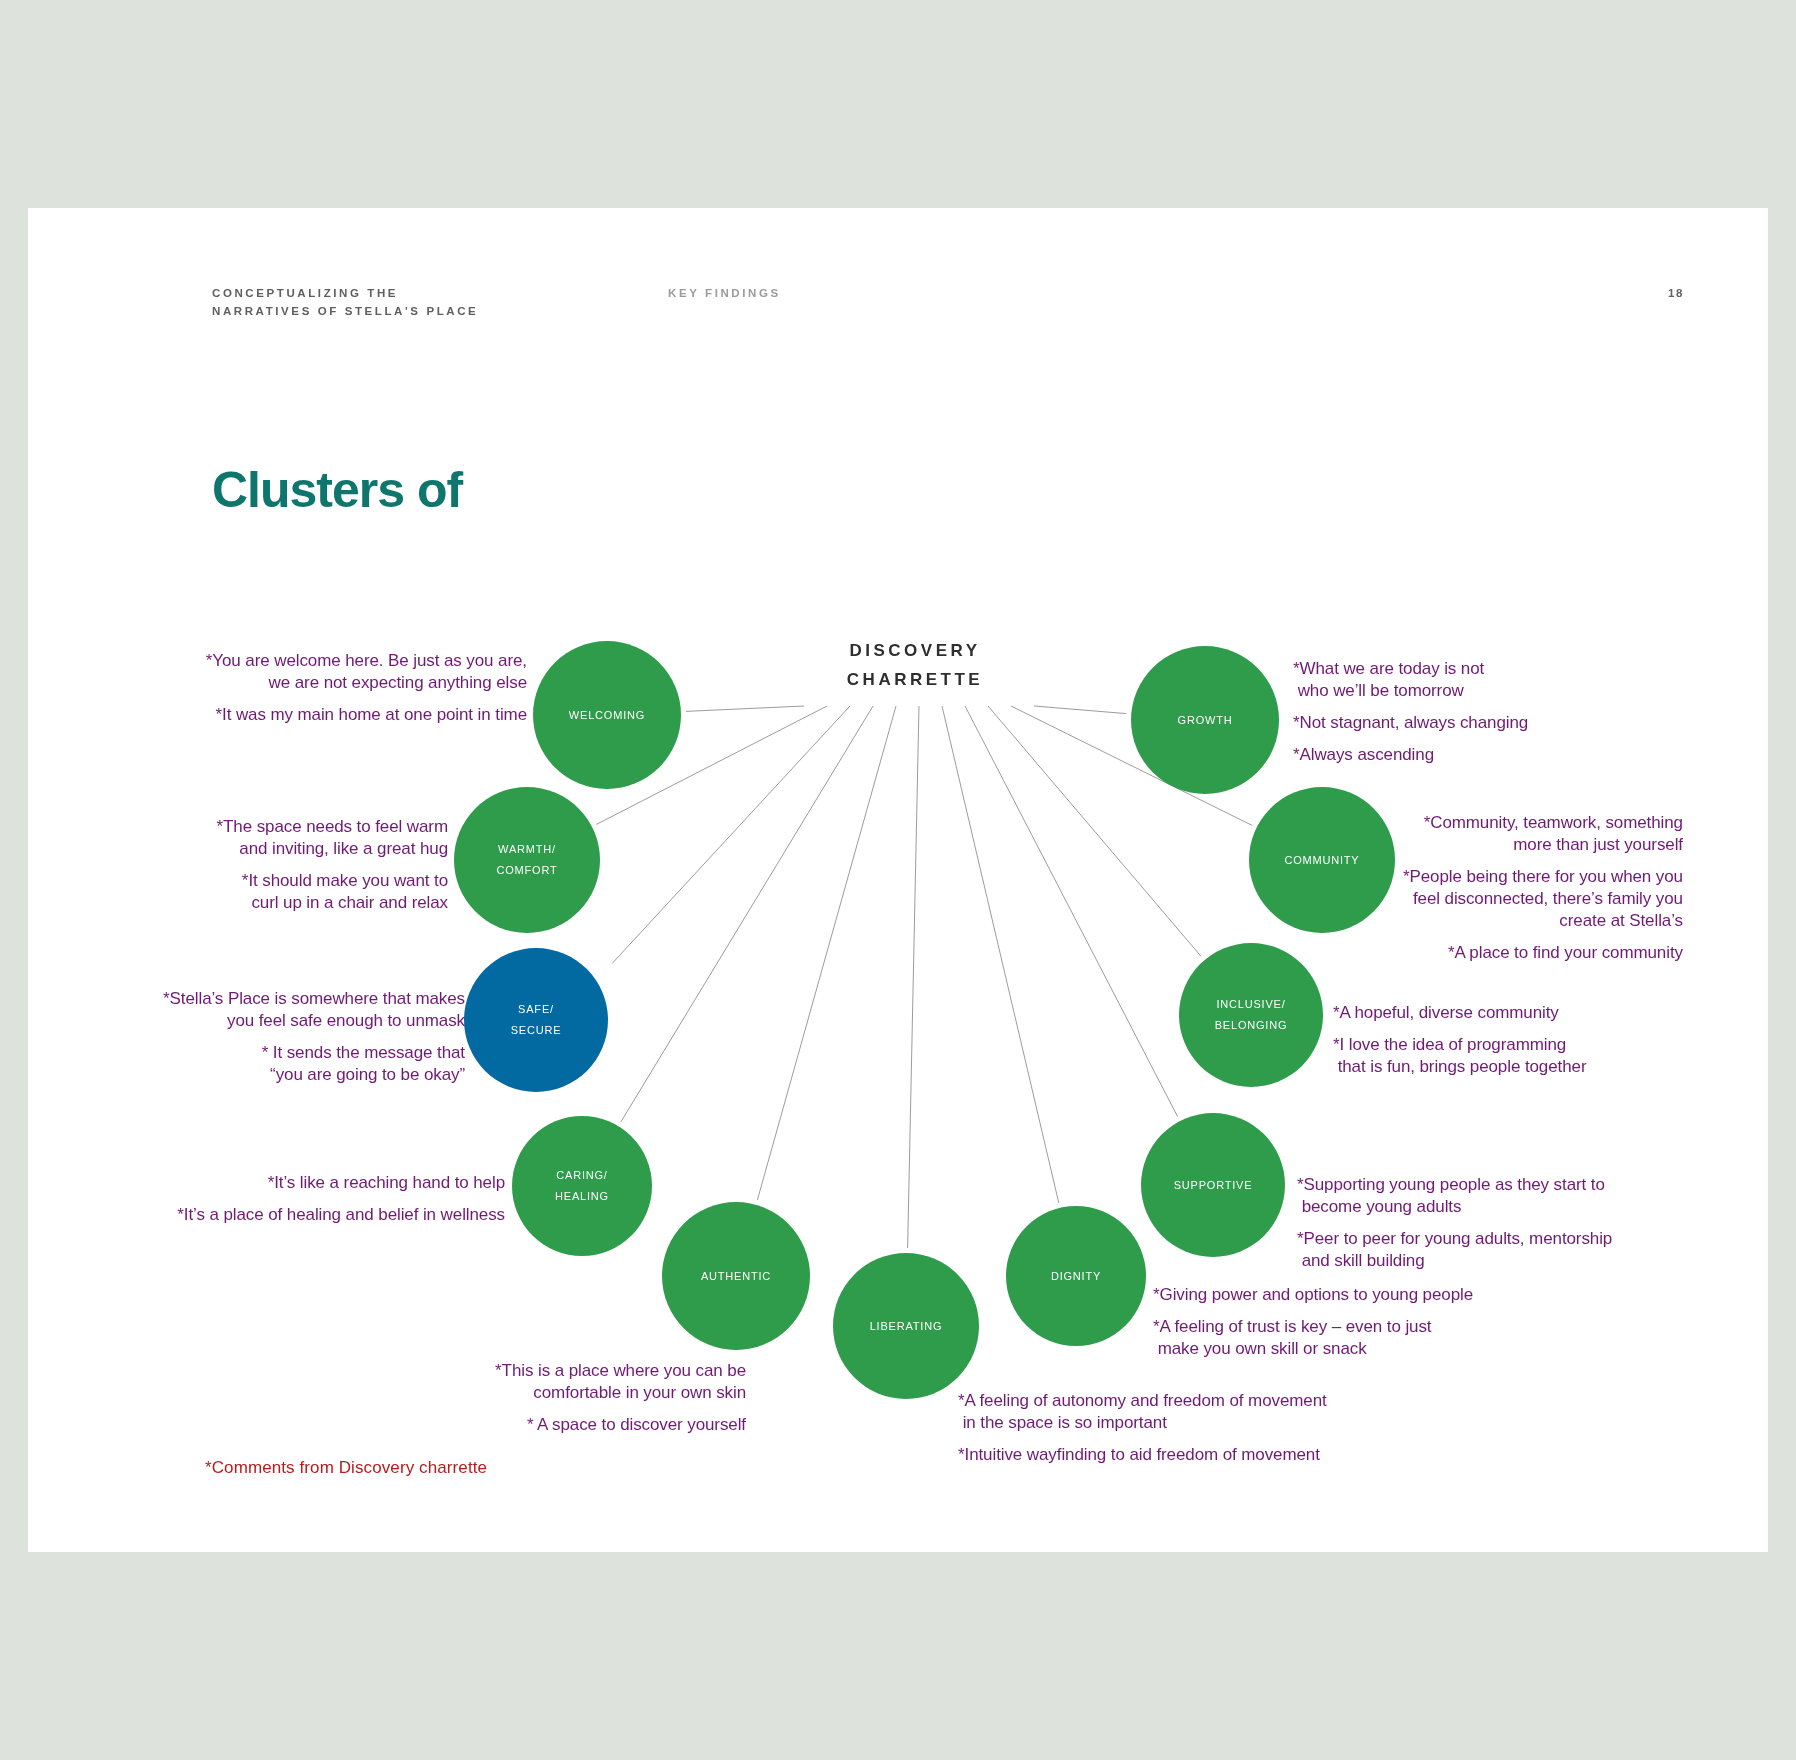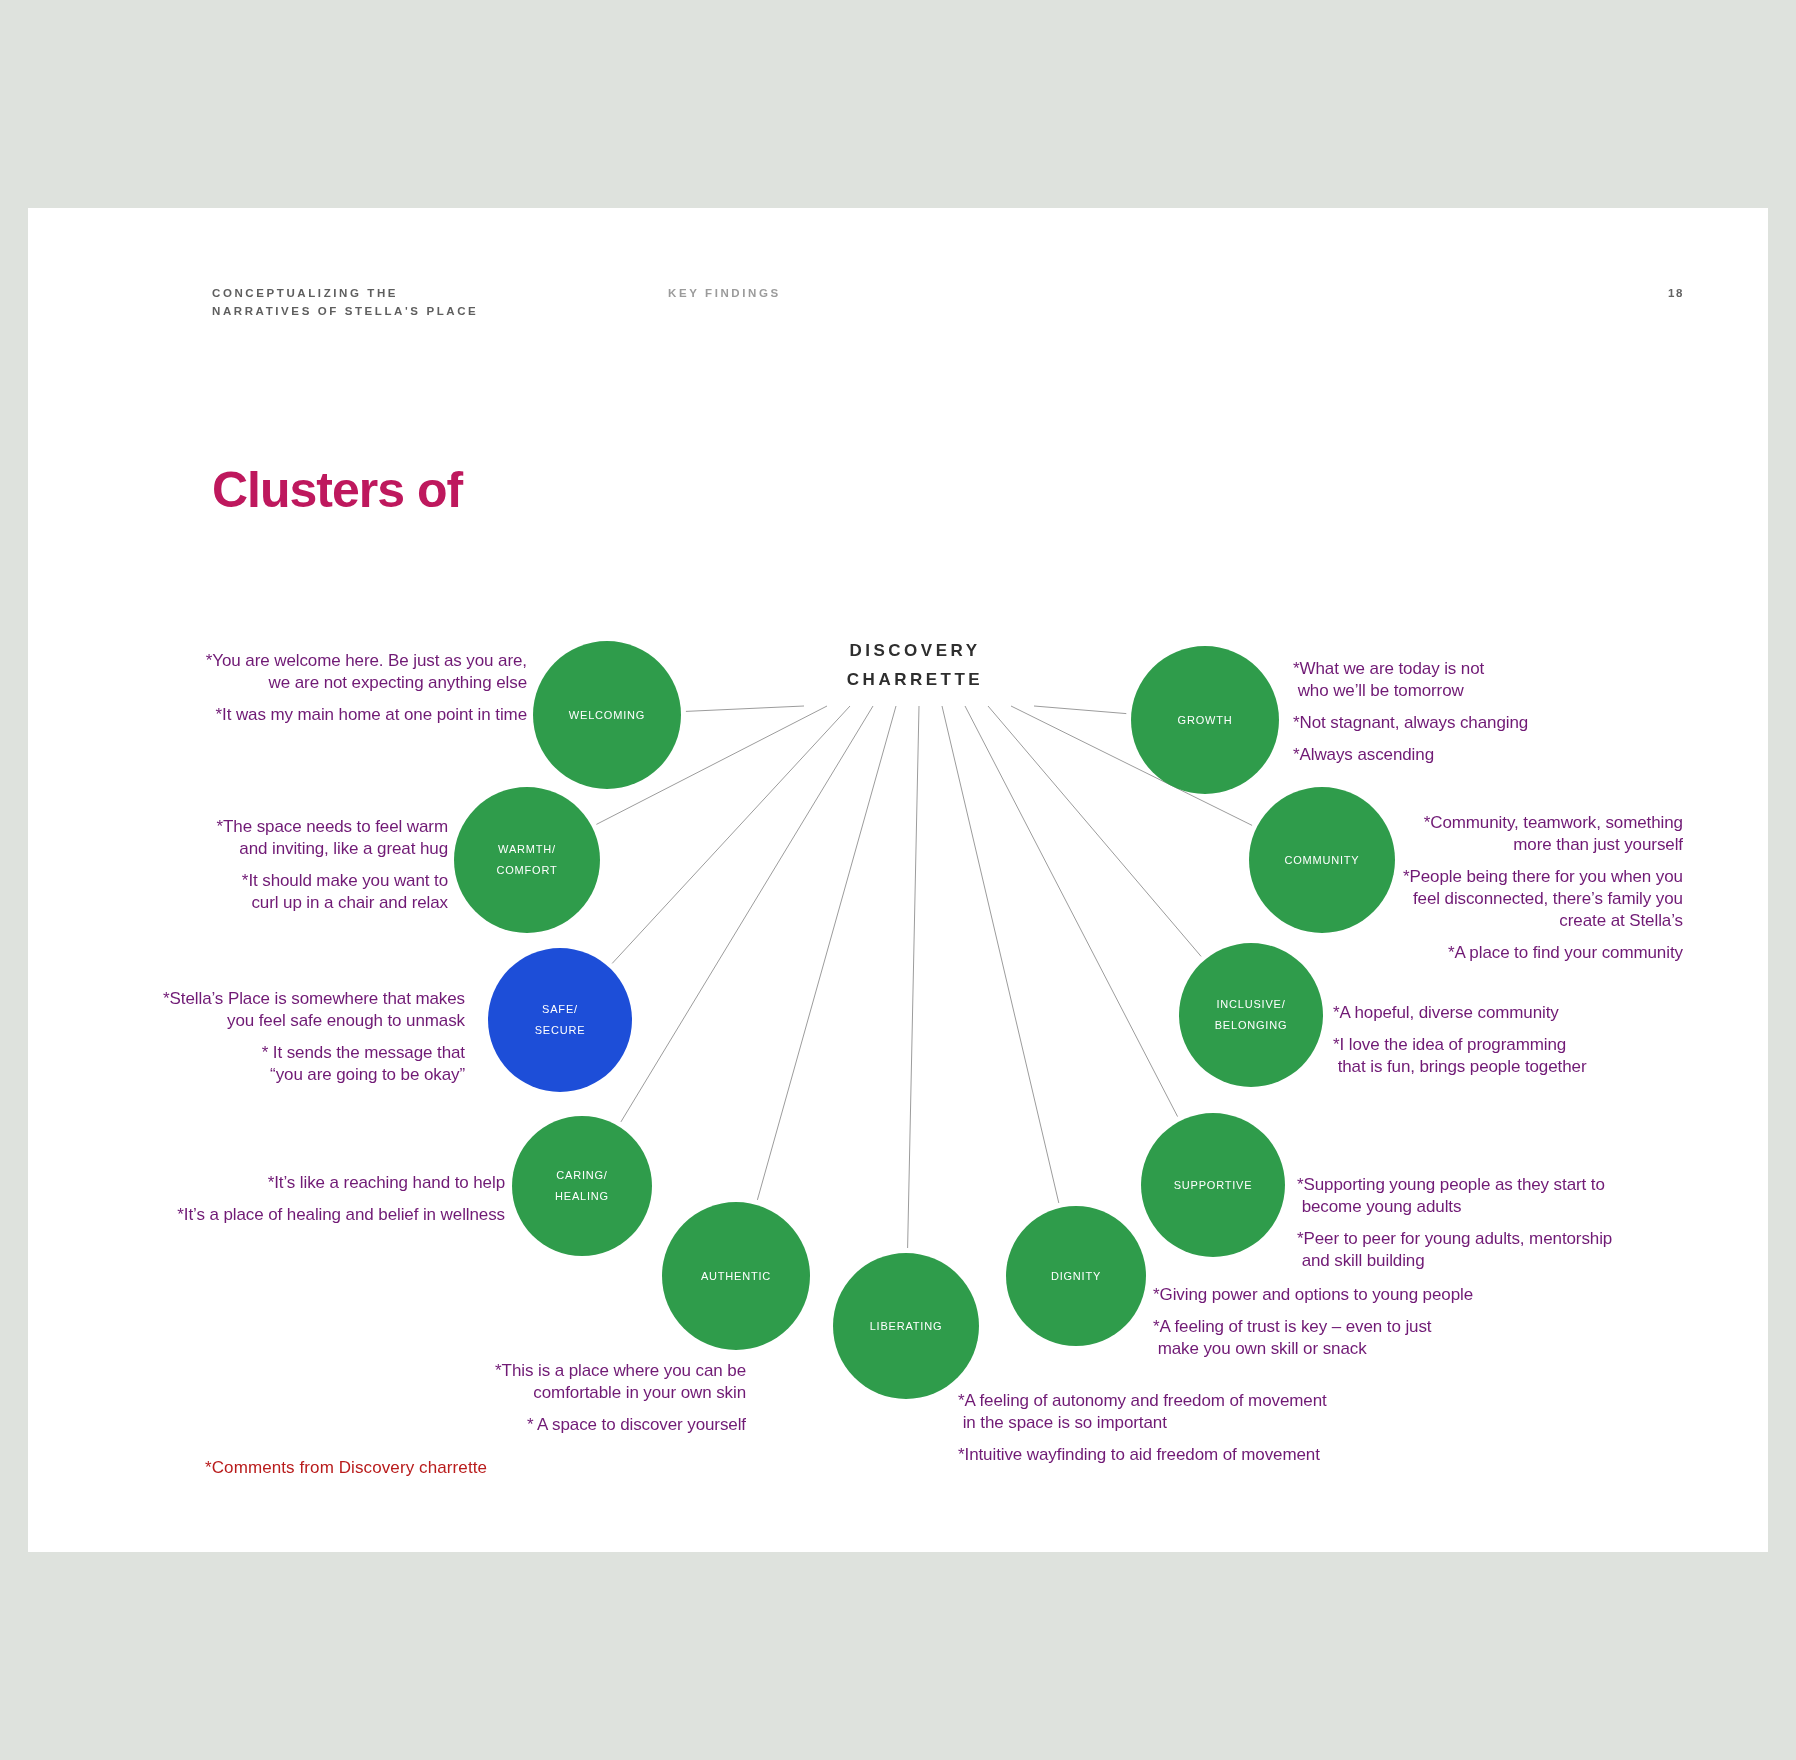--- a/index.html
+++ b/index.html
@@ -8,21 +8,21 @@
   .page{position:absolute;left:28px;top:208px;width:1740px;height:1344px;background:#ffffff;}
   .content{position:absolute;left:0;top:0;width:1796px;height:1760px;padding-left:13px;}
 
   .hdr{position:absolute;font-size:11.5px;font-weight:700;letter-spacing:2.6px;
        color:#5E5E5E;line-height:18px;}
   .hdr-left{left:212px;top:284px;}
   .hdr-center{left:668px;top:284px;color:#9B9B9B;}
   .page-num{left:1668px;top:284px;letter-spacing:1.5px;color:#636363;}
 
   .title{position:absolute;left:212px;top:462px;margin:0;font-size:50px;line-height:56px;
-         font-weight:700;color:#be185d;letter-spacing:-1px;}
+         font-weight:700;color:#0f766e;letter-spacing:-1px;}
 
   .hub{position:absolute;left:915px;top:636px;transform:translateX(-50%);
        text-align:center;font-size:17px;font-weight:700;letter-spacing:3.5px;
        color:#2E2E2E;line-height:29px;white-space:nowrap;}
 
   #connectors{position:absolute;left:0;top:0;z-index:1;}
 
   .cluster-circle{position:absolute;z-index:2;border-radius:50%;
                   display:flex;align-items:center;justify-content:center;}
   .cluster-label{color:#ffffff;font-size:11px;letter-spacing:0.8px;line-height:21px;
@@ -79,21 +79,21 @@
         </div>
         <div class="comments" style="top: 650px; right: 1282px; text-align: right;"><p>*You are welcome here. Be just as you are,
 we are not expecting anything else</p><p>*It was my main home at one point in time</p></div>
         <div class="cluster-circle" style="left: 454px; top: 787px; width: 146px; height: 146px; background: rgb(47, 156, 75);">
           <span class="cluster-label">WARMTH/
 COMFORT</span>
         </div>
         <div class="comments" style="top: 816px; right: 1361px; text-align: right;"><p>*The space needs to feel warm
 and inviting, like a great hug</p><p>*It should make you want to
 curl up in a chair and relax</p></div>
-        <div class="cluster-circle" style="left: 488px; top: 948px; width: 144px; height: 144px; background: #1d4ed8;">
+        <div class="cluster-circle" style="left: 464px; top: 948px; width: 144px; height: 144px; background: #0369a1;">
           <span class="cluster-label">SAFE/
 SECURE</span>
         </div>
         <div class="comments" style="top: 988px; right: 1344px; text-align: right;"><p>*Stella’s Place is somewhere that makes
 you feel safe enough to unmask</p><p>* It sends the message that
 “you are going to be okay”</p></div>
         <div class="cluster-circle" style="left: 512px; top: 1116px; width: 140px; height: 140px; background: rgb(47, 156, 75);">
           <span class="cluster-label">CARING/
 HEALING</span>
         </div>

